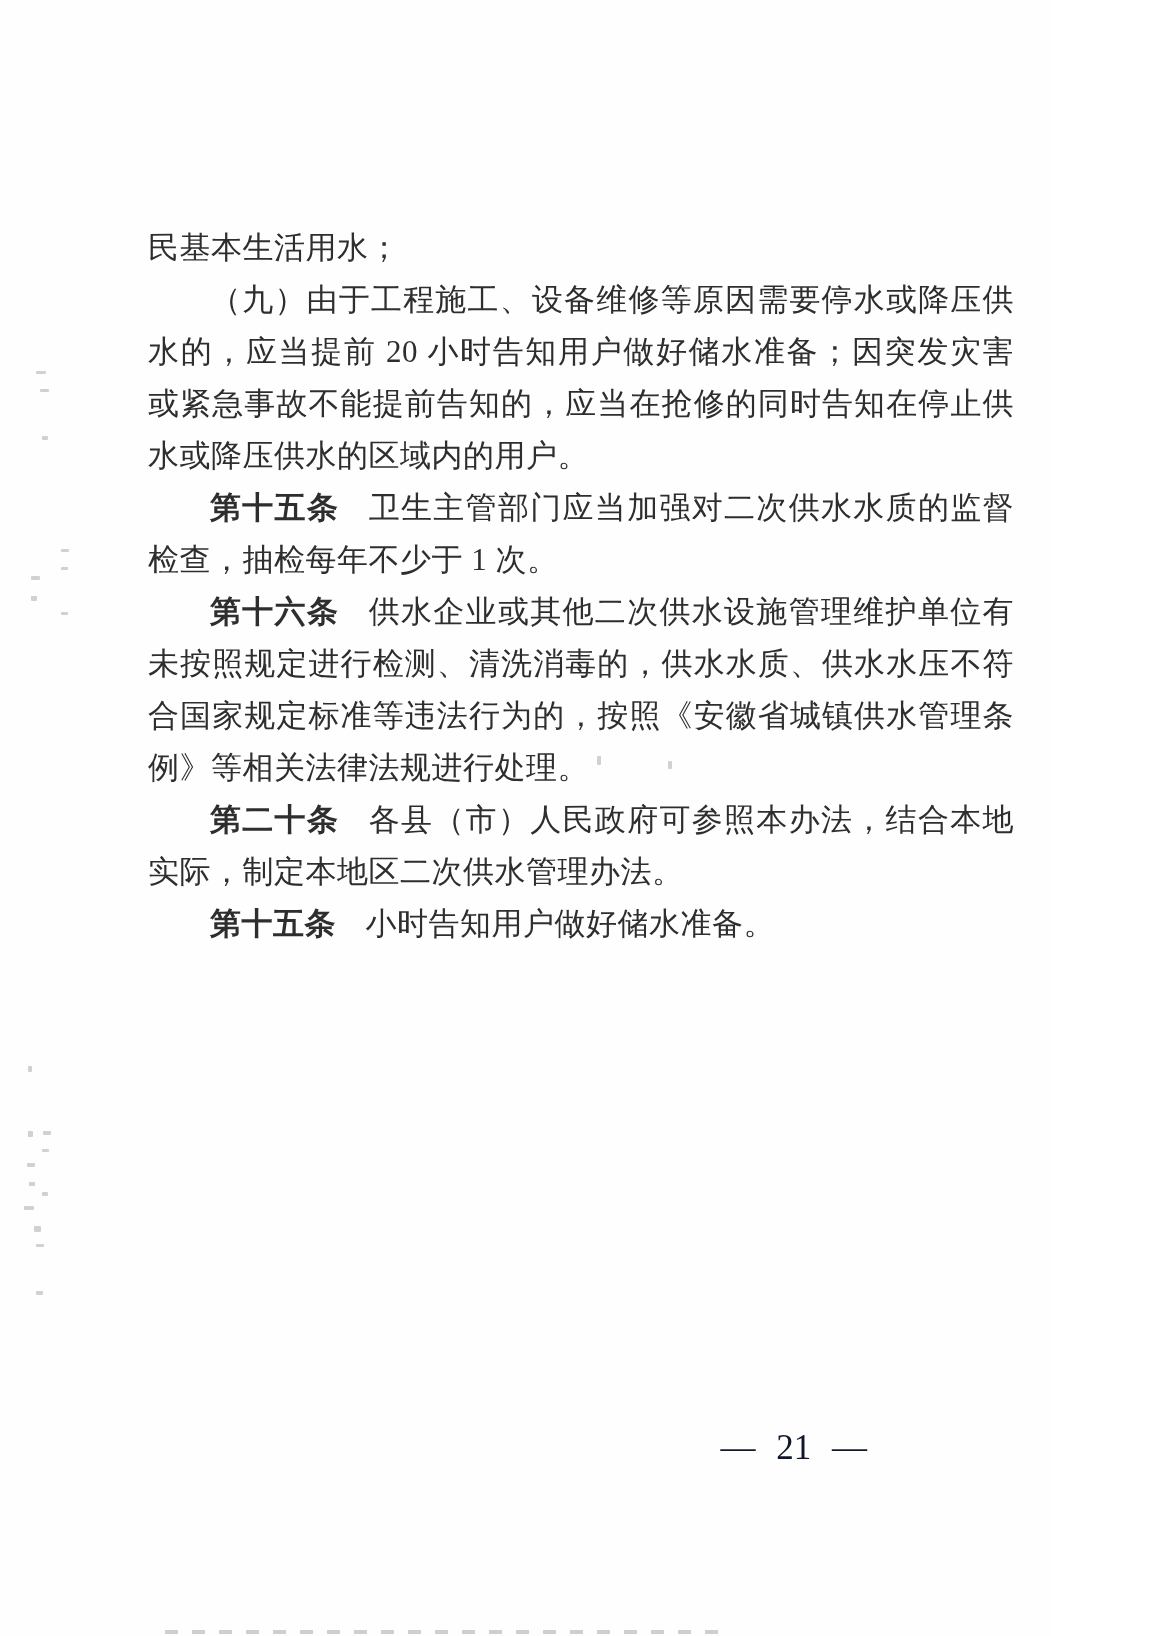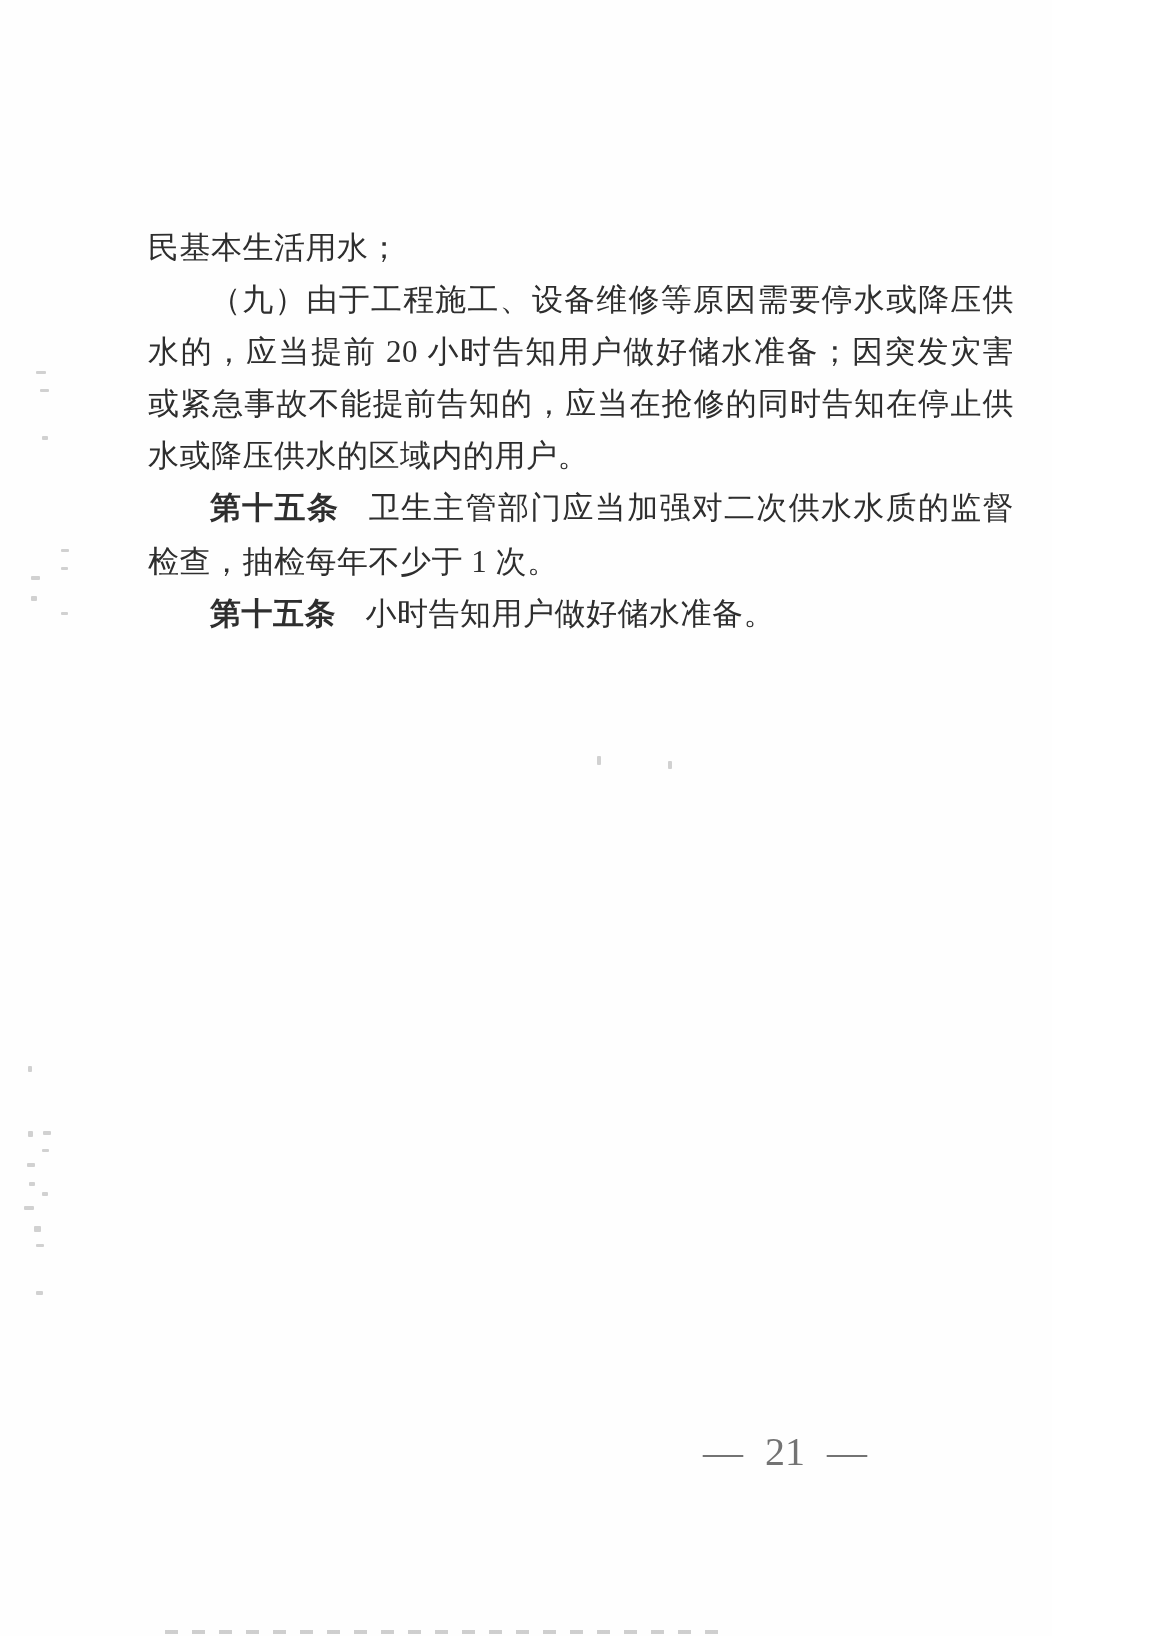--- a/index.html
+++ b/index.html
@@ -29,34 +29,34 @@
   }
   .para {
     margin: 0;
     text-indent: 2em;
   }
   .para.no-indent {
     text-indent: 0;
   }
   .head {
     font-weight: bold;
-    font-family: Liberation Mono, monospace;
+    font-family: Liberation Serif, serif;
     margin-right: 0.95em;
   }
   .head:empty {
     display: none;
     margin: 0;
   }
   .page-footer {
     position: absolute;
     top: 1428px;
     right: 185px;
-    font-size: 40px;
+    font-size: 35px;
     word-spacing: 12px;
-    color: #737373;
+    color: #0f172a;
   }
   .speck {
     position: absolute;
     background: #8f8f8f;
     opacity: 0.4;
     border-radius: 1px;
   }
   .cutoff-strip {
     position: absolute;
     left: 165px;
@@ -74,20 +74,26 @@
 
   <div class="content">
     <p class="para no-indent">
       <span>民基本生活用水；</span>
     </p>
     <p class="para">
       <span>（九）由于工程施工、设备维修等原因需要停水或降压供水的，应当提前 20 小时告知用户做好储水准备；因突发灾害或紧急事故不能提前告知的，应当在抢修的同时告知在停止供水或降压供水的区域内的用户。</span>
     </p>
     <p class="para">
       <span class="head">第十五条</span><span>卫生主管部门应当加强对二次供水水质的监督检查，抽检每年不少于 1 次。</span>
+    </p>
+    <p class="para">
+      <span class="head">第十六条</span><span>供水企业或其他二次供水设施管理维护单位有未按照规定进行检测、清洗消毒的，供水水质、供水水压不符合国家规定标准等违法行为的，按照《安徽省城镇供水管理条例》等相关法律法规进行处理。</span>
+    </p>
+    <p class="para">
+      <span class="head">第二十条</span><span>各县（市）人民政府可参照本办法，结合本地实际，制定本地区二次供水管理办法。</span>
     </p>
     <p class="para">
       <span class="head">第十五条</span><span>小时告知用户做好储水准备。</span>
     </p>
   </div>
 
   <div class="page-footer">
     <span>— 21 —</span>
   </div>
 

